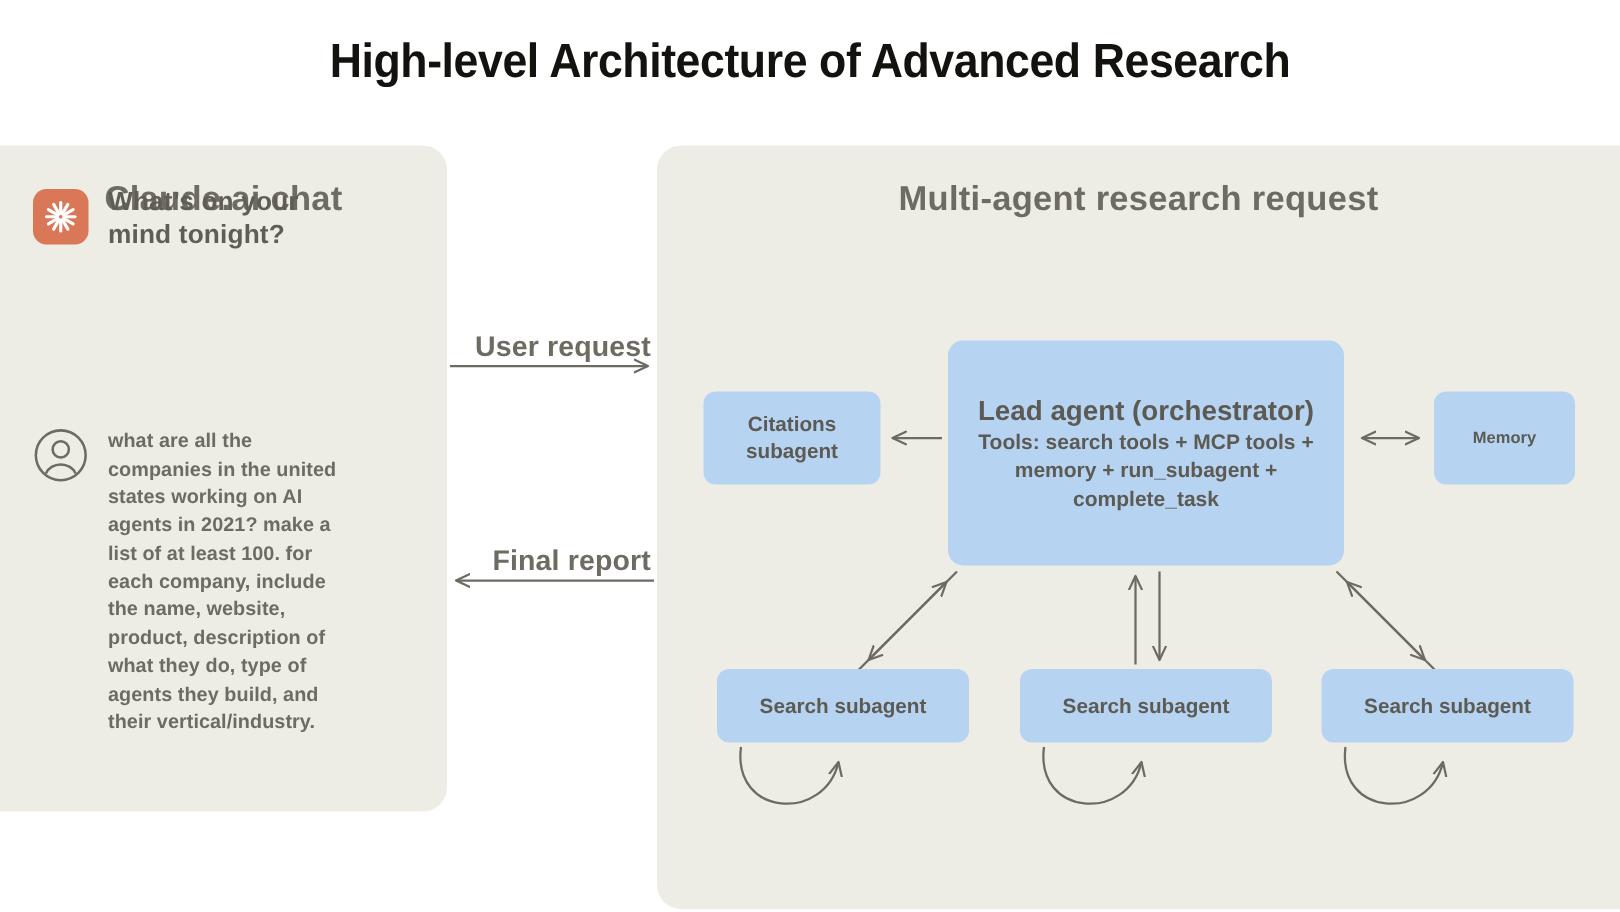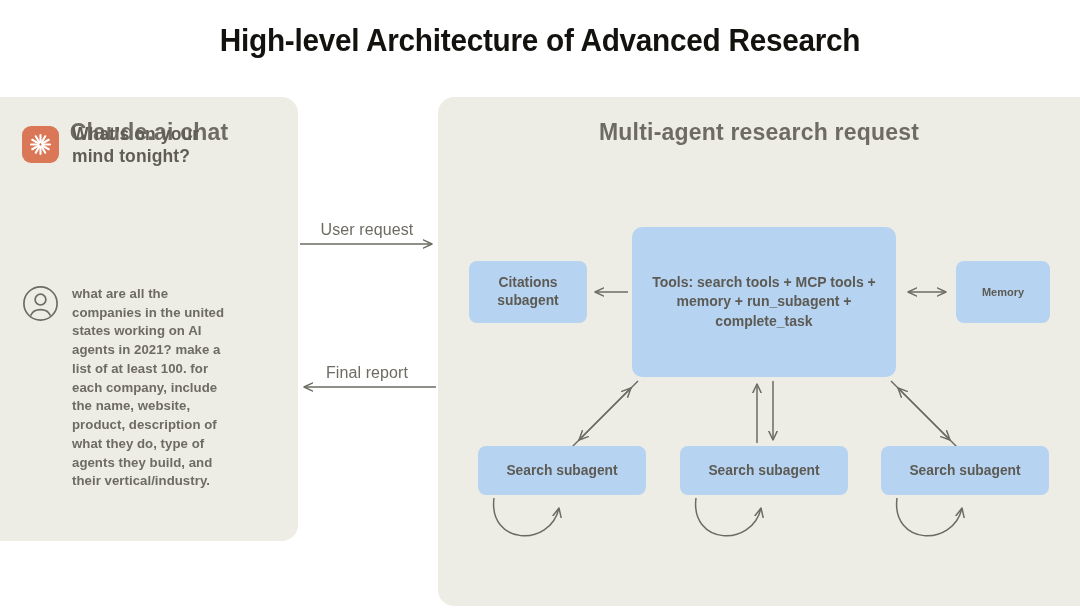--- a/index.html
+++ b/index.html
@@ -125,24 +125,24 @@
 
   .box-search { top: 446px; width: 168px; height: 49px; }
   .sa-1 { left: 478px; }
   .sa-2 { left: 680px; }
   .sa-3 { left: 881px; }
   .search-label { font-size: 13.8px; font-weight: bold; }
 
   
   .flow-label {
     position: absolute;
-    font-size: 16px;
-    font-weight: normal;
+    font-size: 19px;
+    font-weight: bold;
     color: #6d6b62;
-    text-align: center;
+    text-align: right;
     letter-spacing: 0.1px;
   }
   .label-user-request { left: 300px; top: 221px; width: 134px; }
   .label-final-report { left: 300px; top: 364px; width: 134px; }
 
   
   .overlay {
     position: absolute;
     left: 0; top: 0;
     width: 1080px; height: 608px;
@@ -223,20 +223,21 @@
     <path d="M 494 498 C 488 545, 550 548, 559 508" marker-end="url(#ah)"></path>
     <path d="M 696 498 C 690 545, 752 548, 761 508" marker-end="url(#ah)"></path>
     <path d="M 897 498 C 891 545, 953 548, 962 508" marker-end="url(#ah)"></path>
   </g>
 </svg>
 
 <div class="flow-label label-user-request">User request</div>
 <div class="flow-label label-final-report">Final report</div>
 
 <div class="abox box-lead">
+  <div class="lead-title">Lead agent (orchestrator)</div>
   <div class="lead-tools">Tools: search tools + MCP tools + memory + run_subagent + complete_task</div>
 </div>
 
 <div class="abox box-citations">
   <div class="box-cit-label">Citations subagent</div>
 </div>
 
 <div class="abox box-memory">
   <div class="box-mem-label">Memory</div>
 </div>

